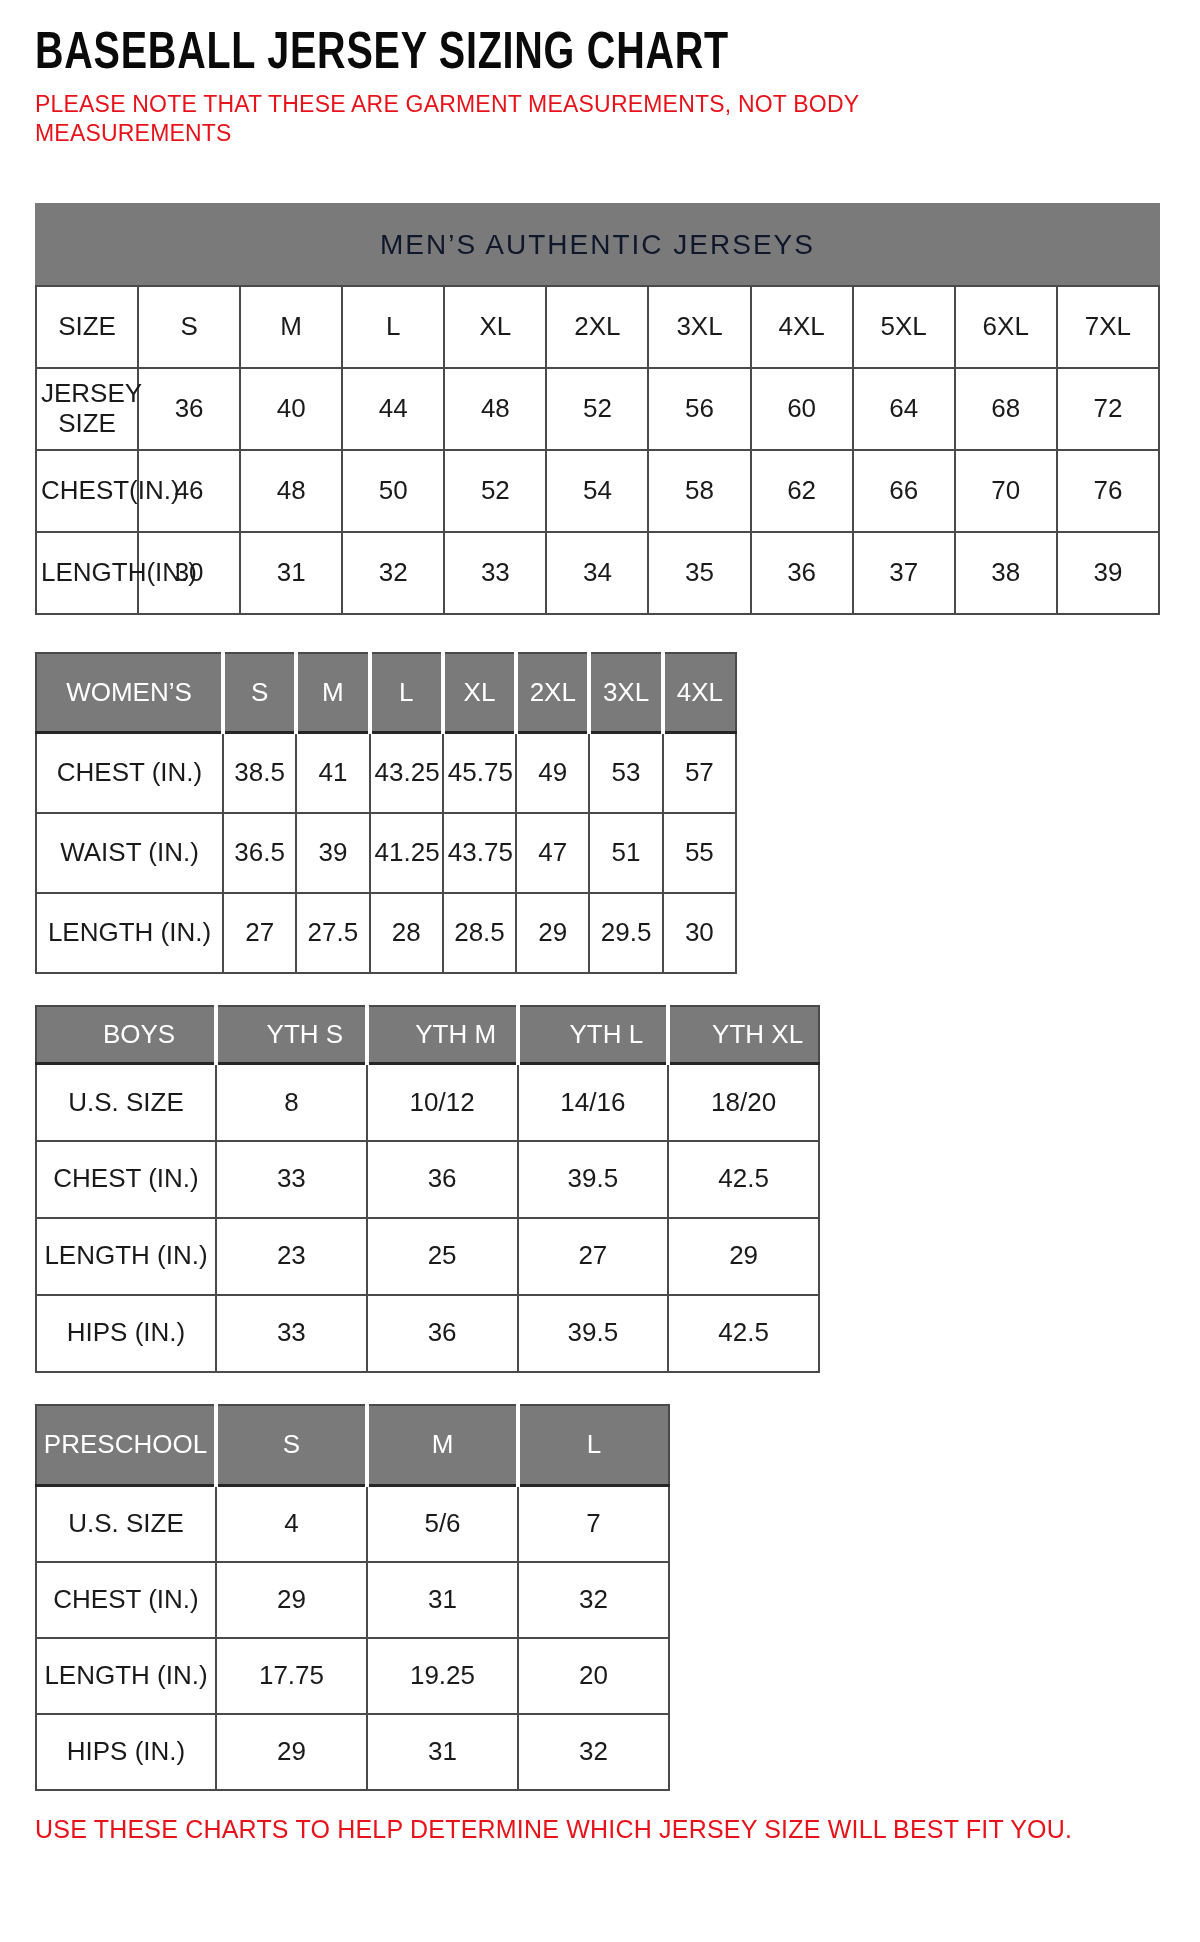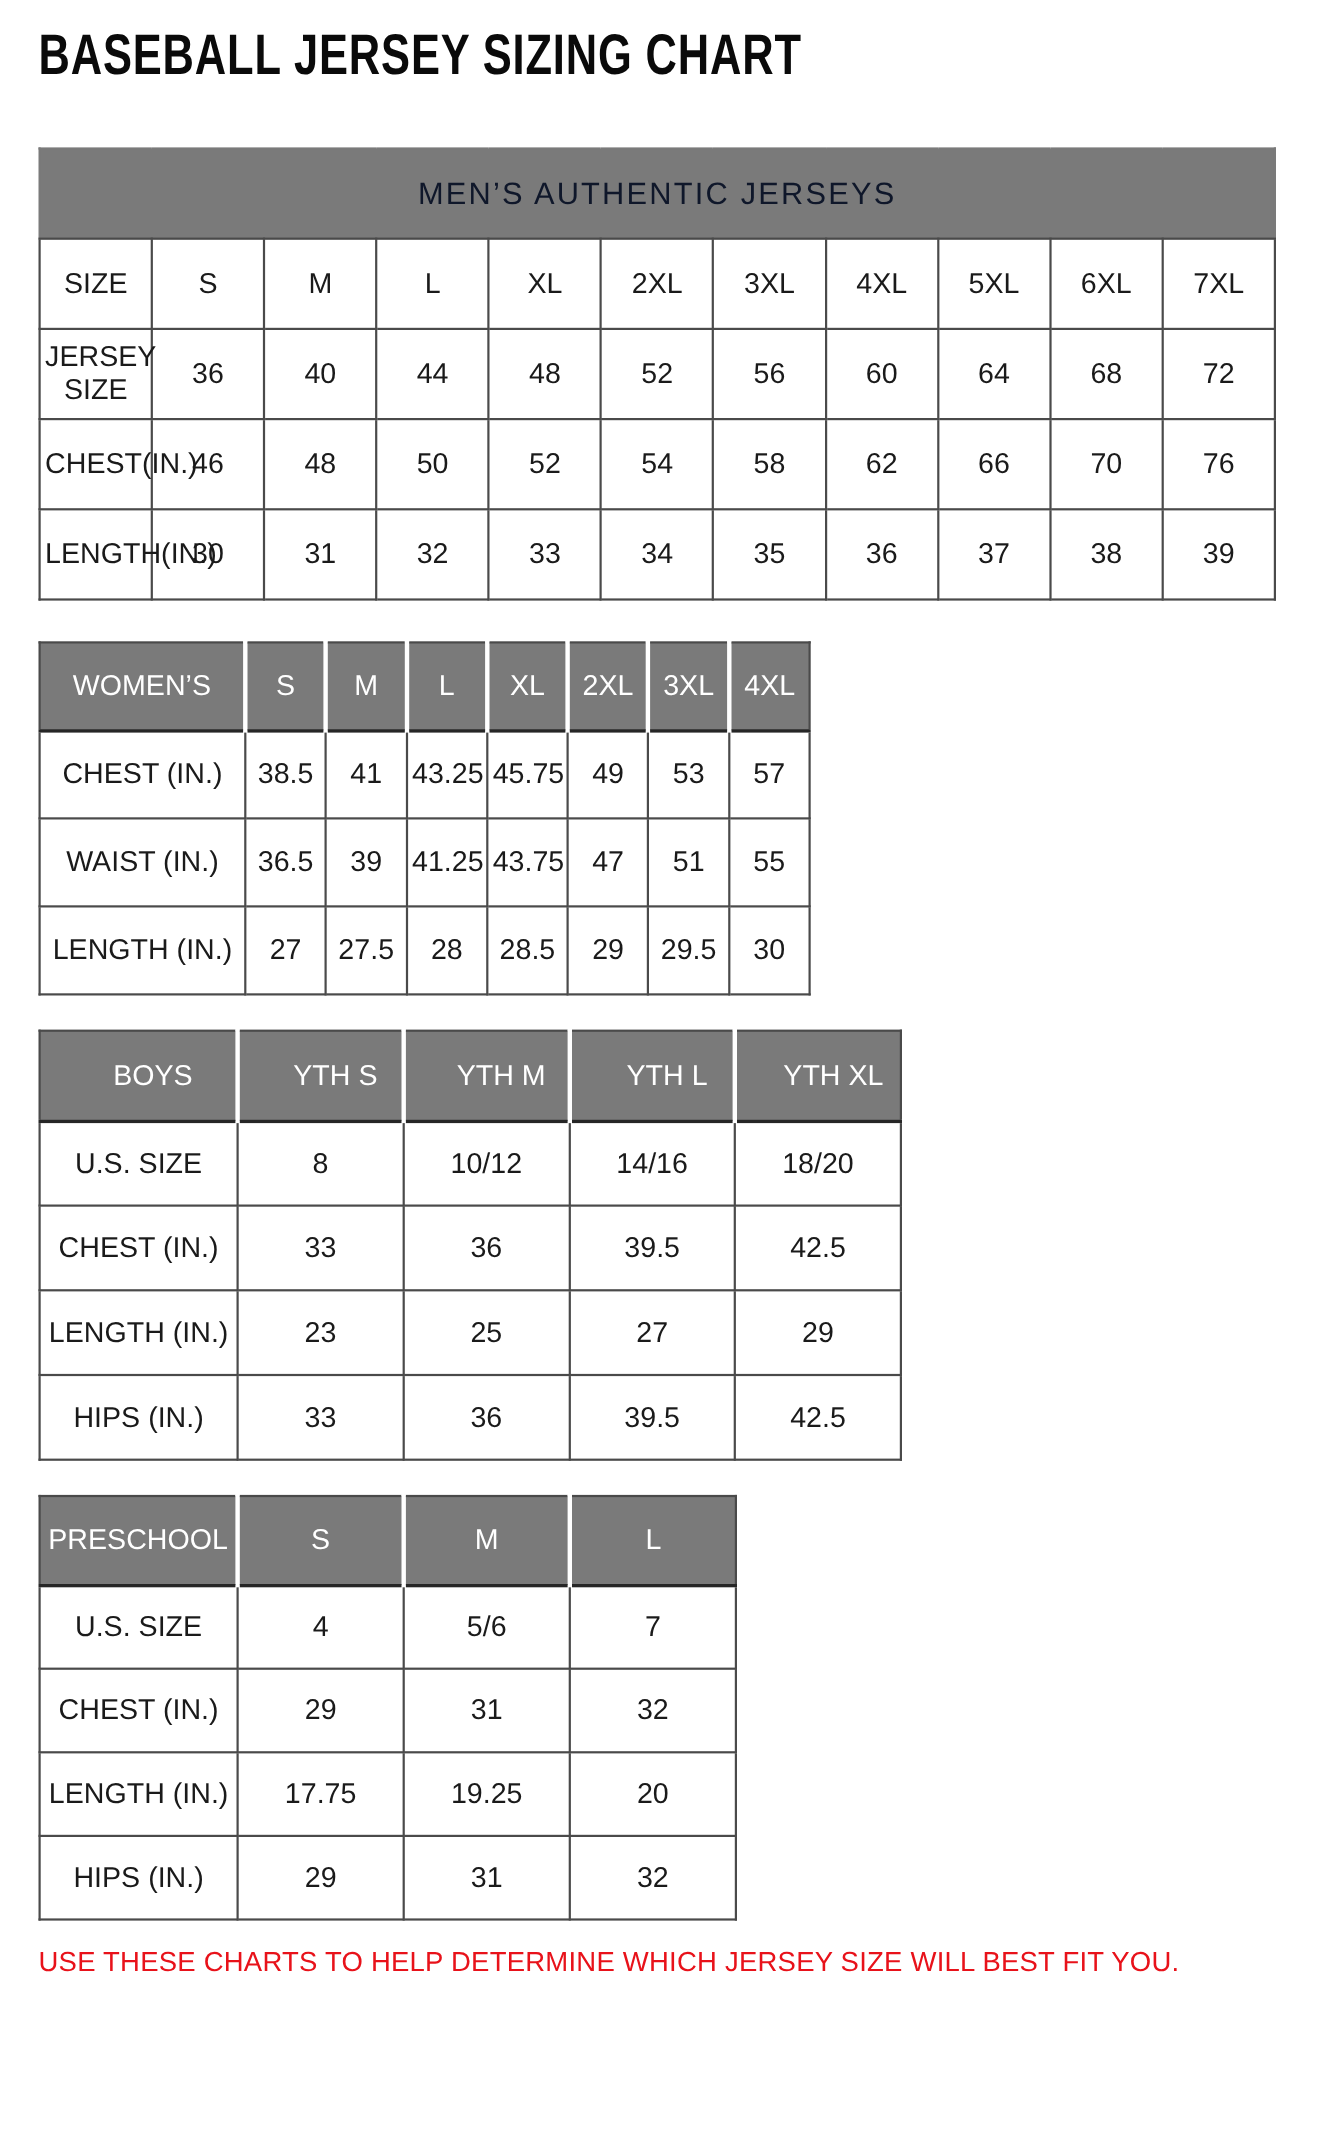--- a/index.html
+++ b/index.html
@@ -69,21 +69,21 @@
   }
   
   .mens-table     { width: 1125px; margin-top: 54px; }
   .mens-table td  { height: 82px; }
   .mens-table .label-cell { width: 185px; border-radius: 21px; }
   .womens-table   { width: 702px; margin-top: 37px; }
   .womens-table th { height: 80px; }
   .womens-table td { height: 80px; }
   .womens-table .label-cell, .womens-table th:first-child { width: 187px; }
   .boys-table     { width: 785px; margin-top: 31px; }
-  .boys-table th  { height: 82px; padding-left: 31px; }
+  .boys-table th  { height: 58px; padding-left: 31px; }
   .boys-table td  { height: 77px; }
   .boys-table .label-cell, .boys-table th:first-child { width: 180px; }
   .preschool-table { width: 635px; margin-top: 31px; padding-left: 15px; }
   .preschool-table th { height: 81px; }
   .preschool-table td { height: 76px; }
   .preschool-table .label-cell, .preschool-table th:first-child { width: 180px; }
   .footer-note {
     margin-top: 24px;
     width: 1140px;
     font-size: 25px;
@@ -92,20 +92,21 @@
     white-space: nowrap;
   }
 </style>
 </head>
 <body>
 
 <div class="page">
 
   <h1 class="page-title">BASEBALL JERSEY SIZING CHART</h1>
 
+  <div class="note">PLEASE NOTE THAT THESE ARE GARMENT MEASUREMENTS, NOT BODY MEASUREMENTS</div>
 
   <table class="mens-table">
     <tbody>
       <tr>
         <td class="banner-cell" colspan="11">MEN’S AUTHENTIC JERSEYS</td>
       </tr>
     <tr>
           <td class="label-cell">SIZE</td>
           <td class="value-cell">S</td>
           <td class="value-cell">M</td>

